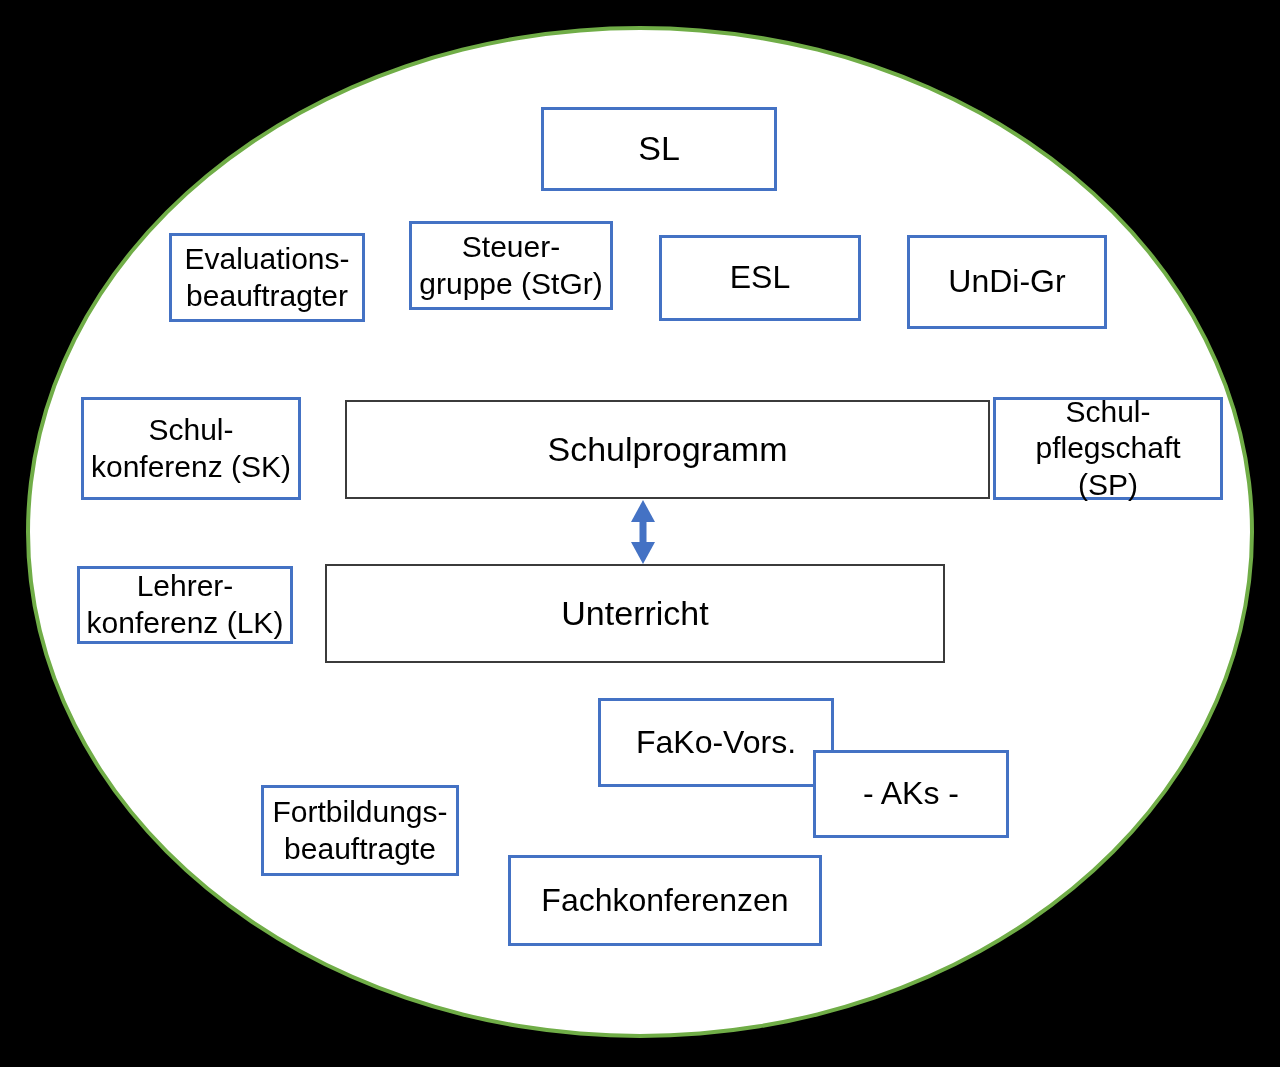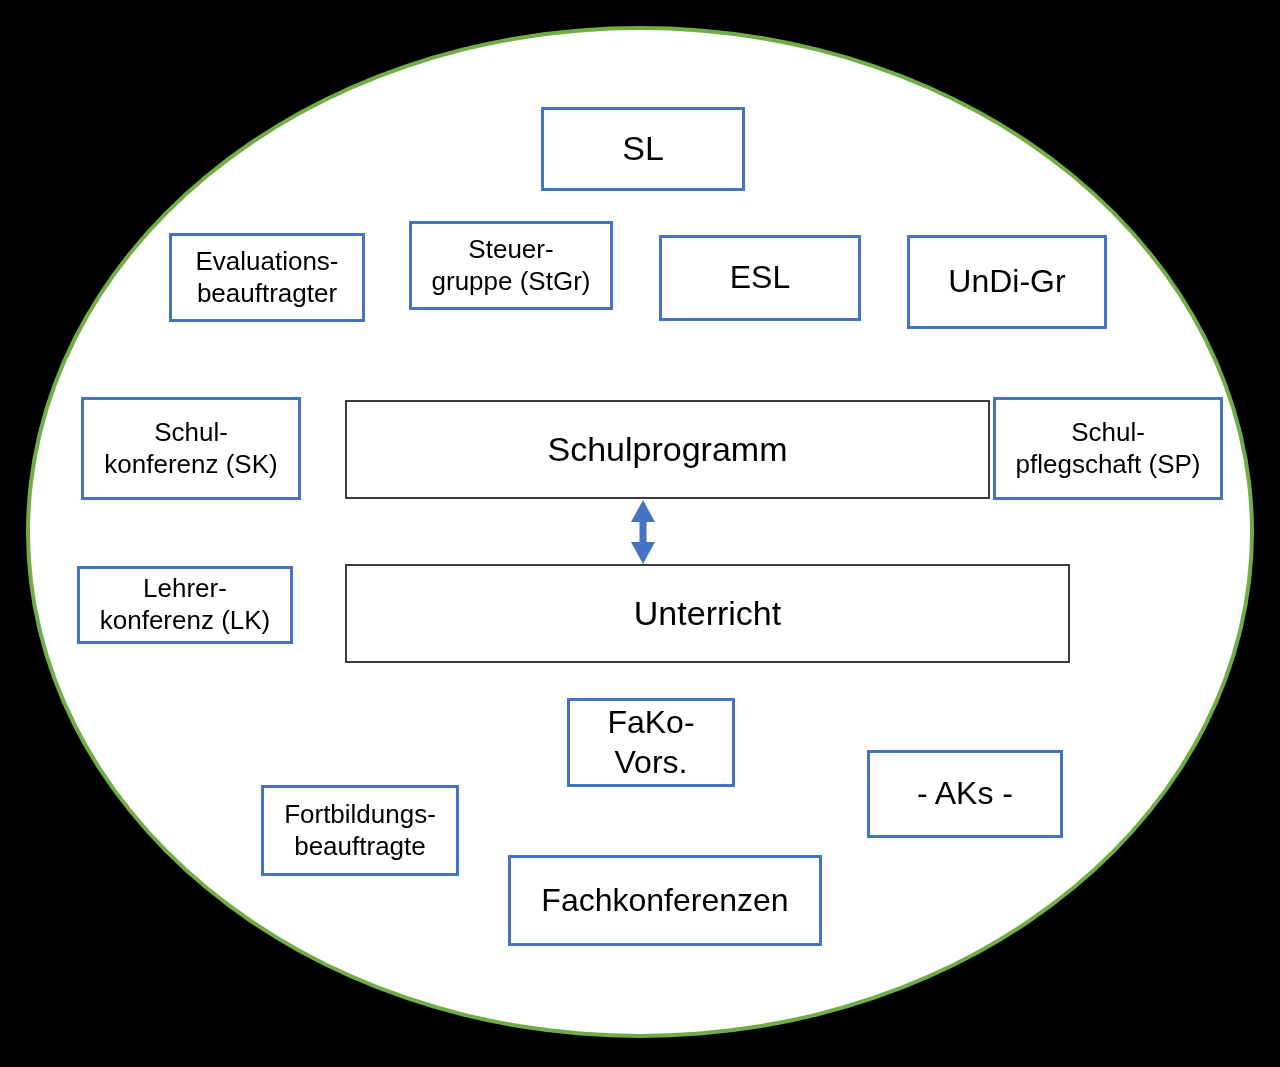--- a/index.html
+++ b/index.html
@@ -43,40 +43,40 @@
     text-align: center;
     color: #000000;
     line-height: 1.22;
     white-space: pre-line;
     padding: 2px 6px;
   }
   .node.core {
     border: 2px solid #3B3B3B;
   }
   .fs-32 { font-size: 32px; }
-  .fs-30 { font-size: 26px; }
+  .fs-30 { font-size: 30px; }
   .fs-34 { font-size: 34px; }
   
   .arrow-wrap {
     position: absolute;
     left: 621px;
     top: 498px;
     width: 44px;
     height: 68px;
   }
   .arrow-wrap svg { display: block; }
 </style>
 </head>
 <body>
 
 <div id="stage">
 
   <div class="ellipse"></div>
 
-  <div class="node fs-34" style="left:541px; top:107px; width:204px; height:84px;">SL</div>
+  <div class="node fs-34" style="left:541px; top:107px; width:236px; height:84px;">SL</div>
 
   <div class="node fs-30" style="left:169px; top:233px; width:196px; height:89px;">Evaluations-
 beauftragter</div>
 
   <div class="node fs-30" style="left:409px; top:221px; width:204px; height:89px;">Steuer-
 gruppe (StGr)</div>
 
   <div class="node fs-32" style="left:659px; top:235px; width:202px; height:86px;">ESL</div>
 
   <div class="node fs-32" style="left:907px; top:235px; width:200px; height:94px;">UnDi-Gr</div>
@@ -93,25 +93,25 @@
     <svg width="44" height="68" viewBox="0 0 44 68" xmlns="http://www.w3.org/2000/svg">
       <polygon points="22,2 34,24 10,24" fill="#4472C4"></polygon>
       <rect x="18.5" y="20" width="7" height="28" fill="#4472C4"></rect>
       <polygon points="22,66 34,44 10,44" fill="#4472C4"></polygon>
     </svg>
   </div>
 
   <div class="node fs-30" style="left:77px; top:566px; width:216px; height:78px;">Lehrer-
 konferenz (LK)</div>
 
-  <div class="node core fs-34" style="left:325px; top:564px; width:725px; height:99px;margin-left:20px;">Unterricht</div>
+  <div class="node core fs-34" style="left:325px; top:564px; width:620px; height:99px;">Unterricht</div>
 
 
-  <div class="node fs-32" style="left:567px; top:698px; width:168px; height:89px;">FaKo-Vors.</div>
+  <div class="node fs-32" style="left:598px; top:698px; width:236px; height:89px;">FaKo-Vors.</div>
 
   <div class="node fs-30" style="left:261px; top:757px; width:198px; height:91px;margin-top:28px;">Fortbildungs-
 beauftragte</div>
 
-  <div class="node fs-32" style="left:867px; top:750px; width:196px; height:88px;">- AKs -</div>
+  <div class="node fs-32" style="left:813px; top:750px; width:196px; height:88px;">- AKs -</div>
 
   <div class="node fs-32" style="left:508px; top:855px; width:314px; height:91px;">Fachkonferenzen</div>
 
 </div>
 
 </body></html>

